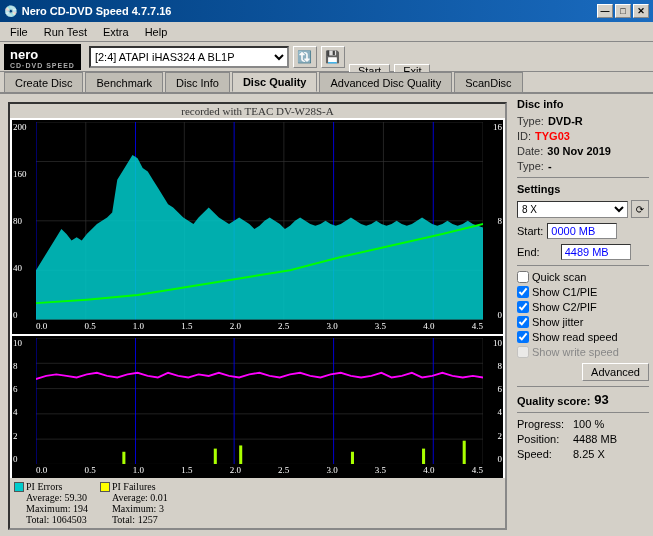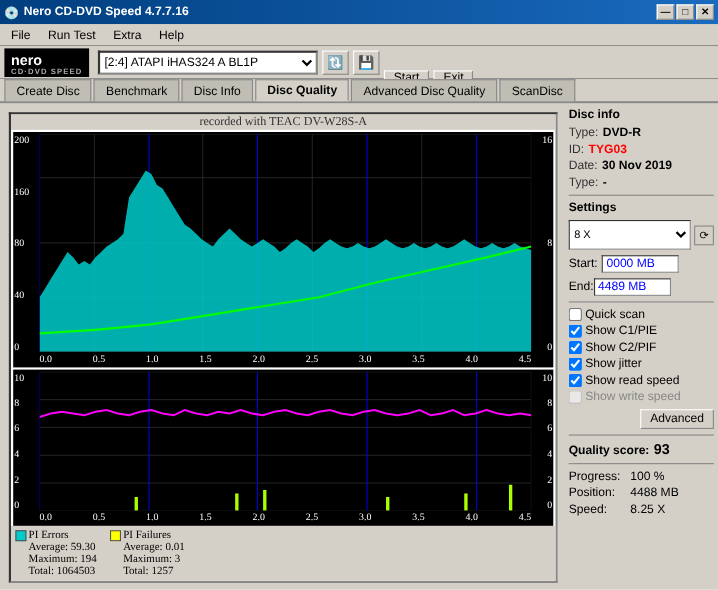--- a/index.html
+++ b/index.html
@@ -186,21 +186,21 @@
     .panel-section-title {
       font-weight: bold;
       font-size: 11px;
       margin-bottom: 2px;
     }
     .info-row { display: flex; gap: 4px; font-size: 11px; }
     .info-label { color: #333; }
     .info-value { color: #000; font-weight: bold; }
     .info-value.red { color: red; }
     .settings-select {
-      height: 27px;
+      height: 17px;
       font-size: 10px;
       border: 1px inset #888;
       background: white;
       flex: 1;
     }
     .settings-btn {
       height: 18px;
       width: 18px;
       background: #d4d0c8;
       border: 1px solid #888;
@@ -486,21 +486,21 @@
     <div style="display:flex;gap:3px;align-items:center;">
       <select class="settings-select">
         <option>8 X</option>
       </select>
       <div class="settings-btn">⟳</div>
     </div>
     <div style="display:flex;gap:4px;align-items:center;margin-top:2px;">
       <span>Start:</span>
       <div class="mb-field">0000 MB</div>
     </div>
-    <div style="display:flex;gap:0;align-items:center;margin-top:2px;">
+    <div style="display:flex;gap:21px;align-items:center;margin-top:2px;">
       <span>End:</span>
       <div class="mb-field">4489 MB</div>
     </div>
 
     <div class="divider"></div>
 
     <div class="checkbox-row">
       <input type="checkbox" style="">
       <label>Quick scan</label>
     </div>

